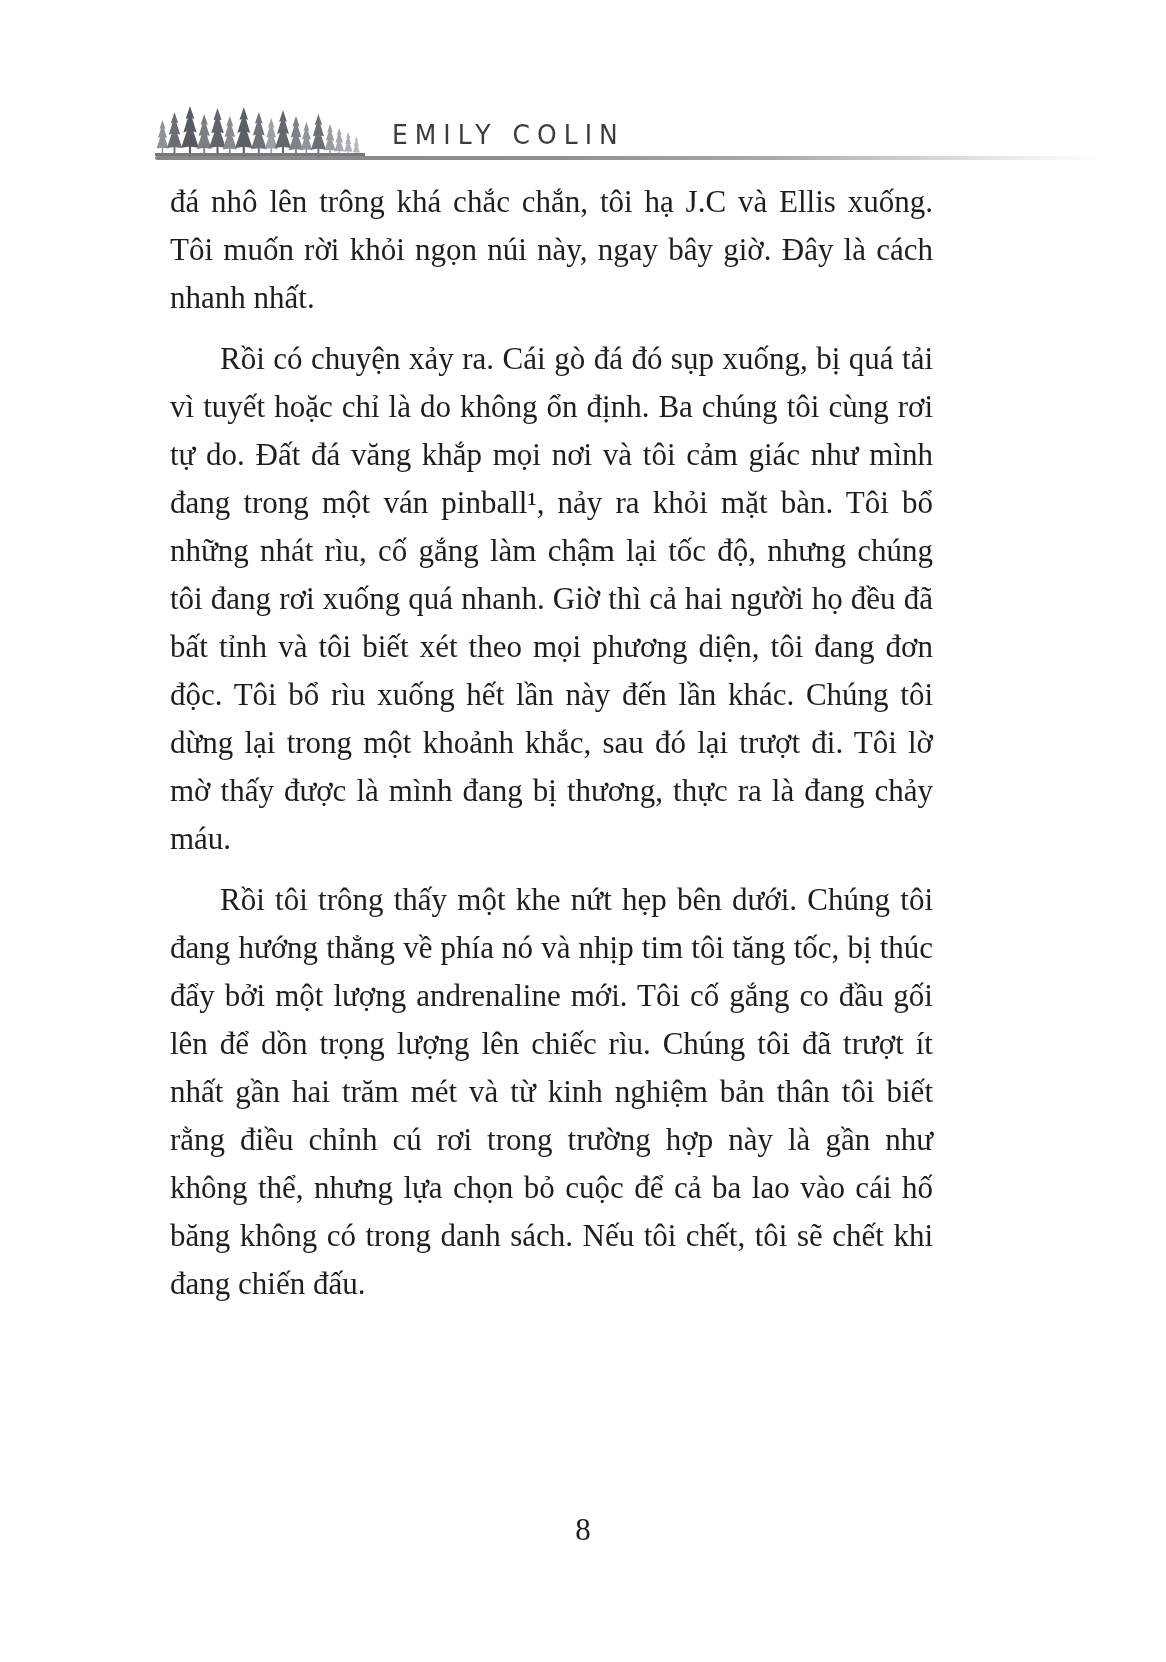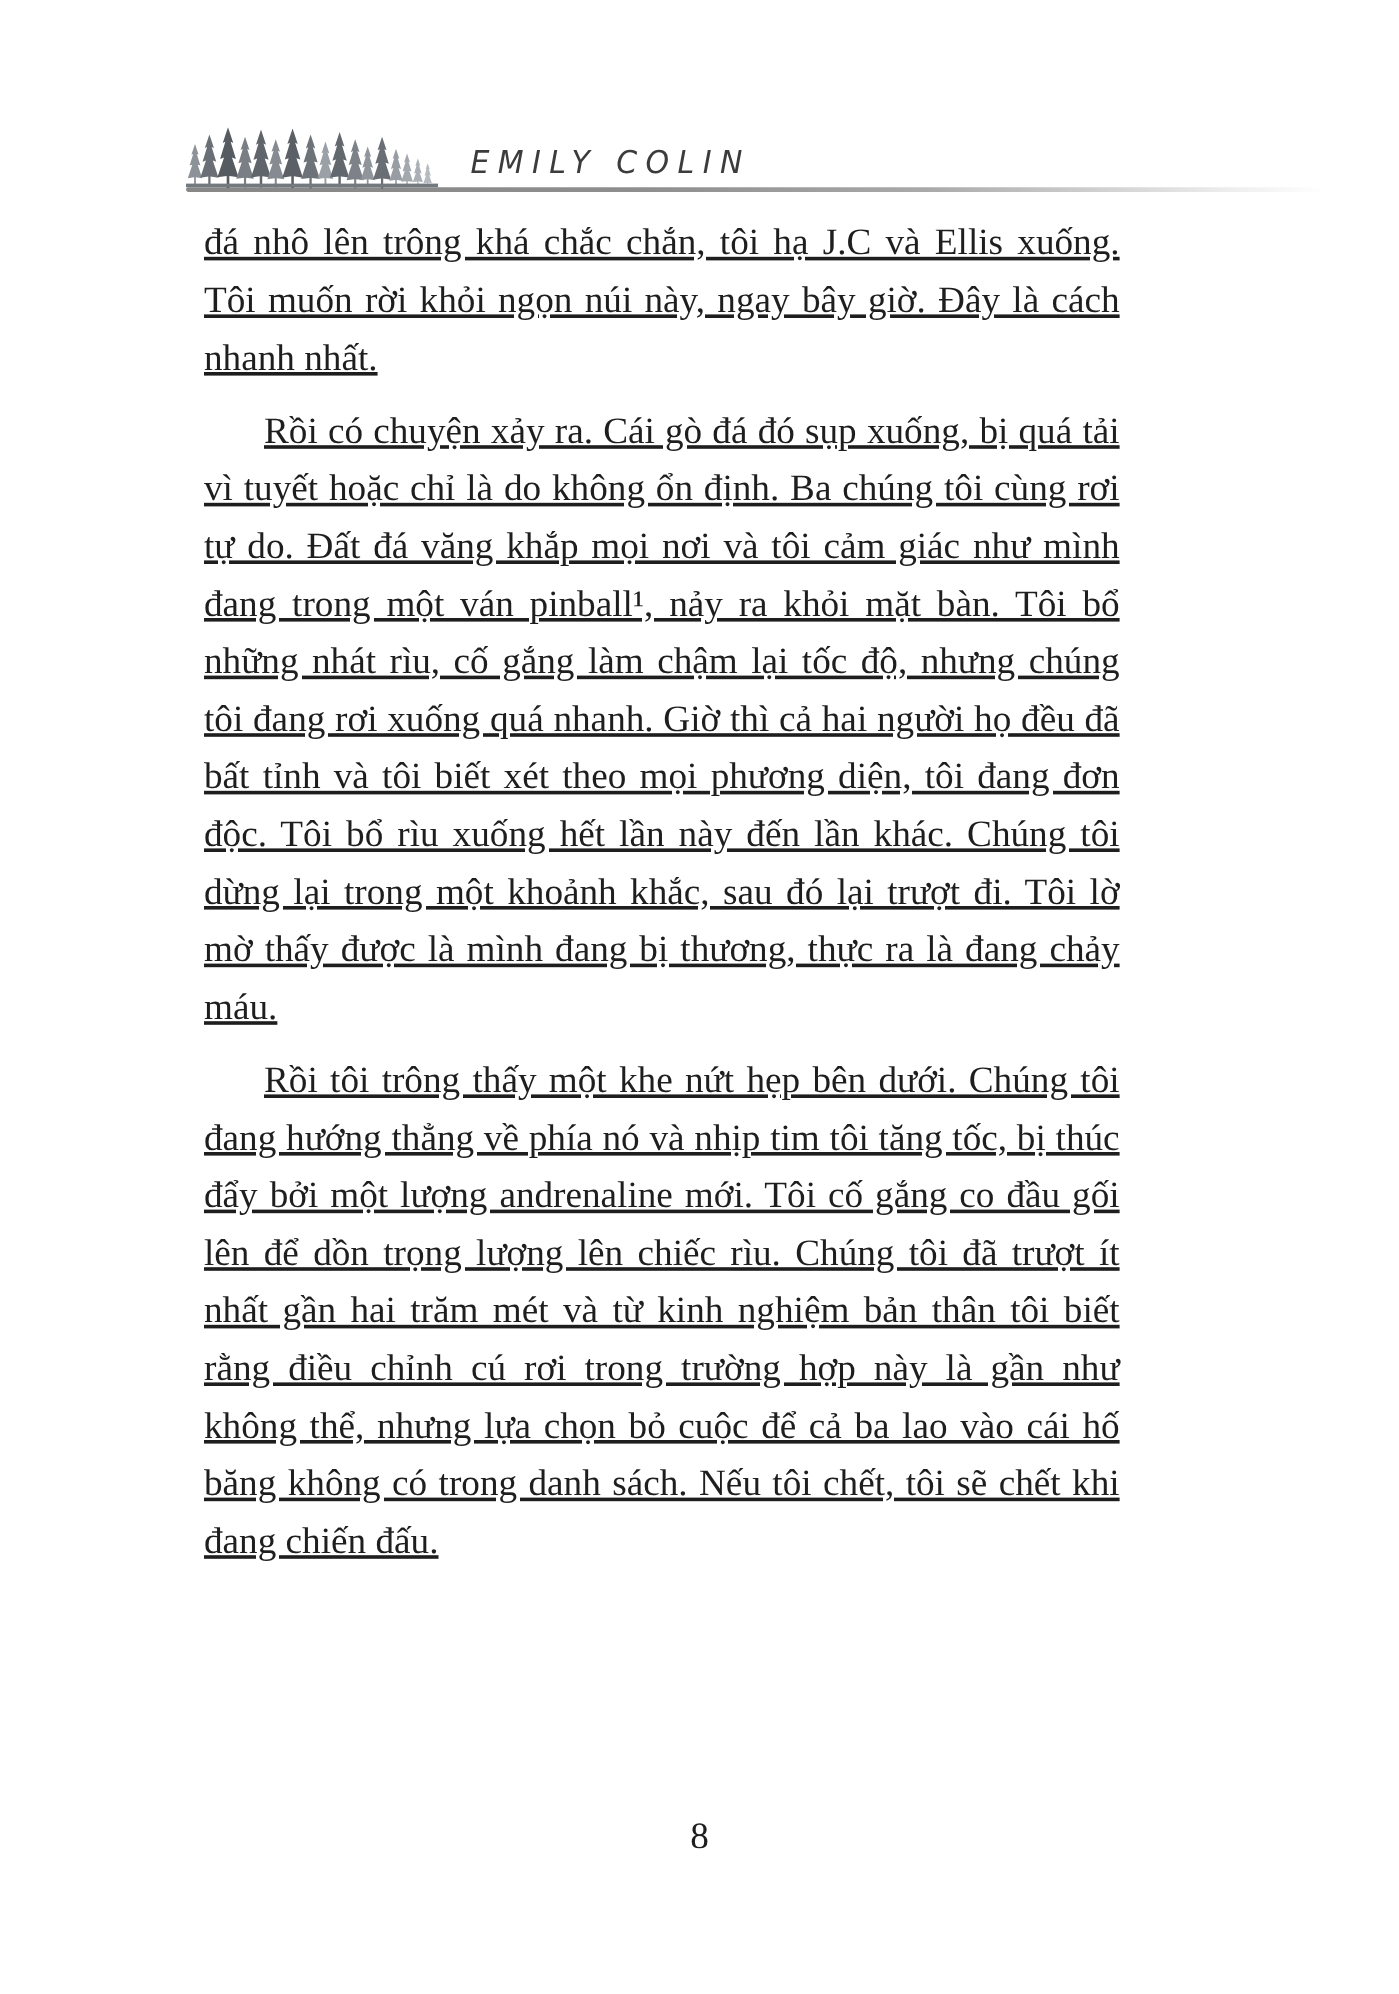--- a/index.html
+++ b/index.html
@@ -20,21 +20,20 @@
   
   .book-header {
     position: absolute;
     top: 106px;
     left: 155px;
     width: 950px;
   }
   .header-inner {
     display: flex;
     align-items: flex-end;
-    font-style: italic;
   }
   .forest-svg {
     display: block;
     width: 215px;
     height: 52px;
     flex: 0 0 auto;
     margin-bottom: -2px;
   }
   .author-name {
     font-family: "DejaVu Sans", "Liberation Sans", sans-serif;
@@ -55,21 +54,20 @@
     border-radius: 2px;
   }
 
   
   .body-text {
     position: absolute;
     top: 178px;
     left: 0;
     width: 1166px;
     padding: 0 233px 0 170px;
-    text-decoration: underline;
   }
   .body-text p {
     margin: 0 0 13px 0;
     font-size: 31px;
     line-height: 48px;
     text-align: justify;
     color: #1e1e1e;
   }
   .body-text p.indented {
     text-indent: 50px;

